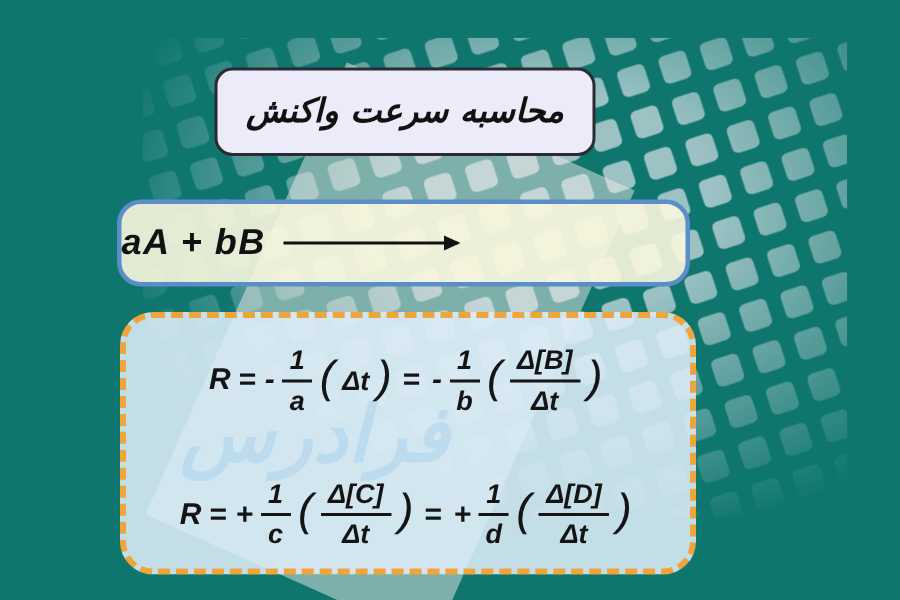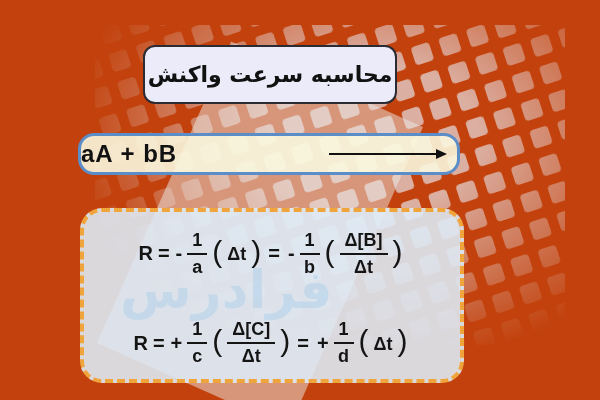--- a/index.html
+++ b/index.html
@@ -4,22 +4,23 @@
 <style>
   * { margin: 0; padding: 0; box-sizing: border-box; }
   html, body { width: 600px; height: 400px; }
   body {
     font-family: "Liberation Sans", sans-serif;
     overflow: hidden;
   }
   .page {
     position: relative;
     width: 600px; height: 400px;
-    background: #c2410c;
+    background: #0f766e;
     overflow: hidden;
+    font-style: italic;
   }
 
   
   .bg-pattern {
     position: absolute; left: 95px; top: 25px;
     width: 470px; height: 320px;
     opacity: 0.65;
     -webkit-mask-image: radial-gradient(ellipse at 60% 35%, #000 25%, transparent 78%);
     mask-image: radial-gradient(ellipse at 60% 35%, #000 25%, transparent 78%);
     pointer-events: none;
@@ -44,25 +45,25 @@
   }
   .title-box .title {
     font-family: "DejaVu Sans", sans-serif;
     font-size: 22px; font-weight: 700; color: #111;
     direction: rtl;
   }
 
   
   .reaction-box {
     position: absolute; left: 78px; top: 133px;
-    width: 382px; height: 42px;
+    width: 382px; height: 58px;
     background: rgba(250, 247, 222, 0.9);
     border: 3px solid #5b8ec8;
     border-radius: 16px;
-    display: flex; align-items: center; justify-content: space-between;
+    display: flex; align-items: center; justify-content: flex-start;
     z-index: 3;
   }
   .reaction-box .species {
     font-size: 24px; font-weight: 700; color: #111;
     letter-spacing: 1px;
   }
   .arrow {
     display: inline-flex; align-items: center;
     width: 116px; margin: 0 12px;
   }
@@ -187,19 +188,20 @@
       </span>
       <span class="paren">)</span>
       <span class="tok eqs mid">=</span>
       <span class="tok sign">+</span>
       <span class="frac">
         <span class="num">1</span>
         <span class="den">d</span>
       </span>
       <span class="paren">(</span>
       <span class="frac">
+        <span class="num">Δ[D]</span>
         <span class="den">Δt</span>
       </span>
       <span class="paren">)</span>
     </div>
   </div>
 
 </div>
 
 </body></html>

